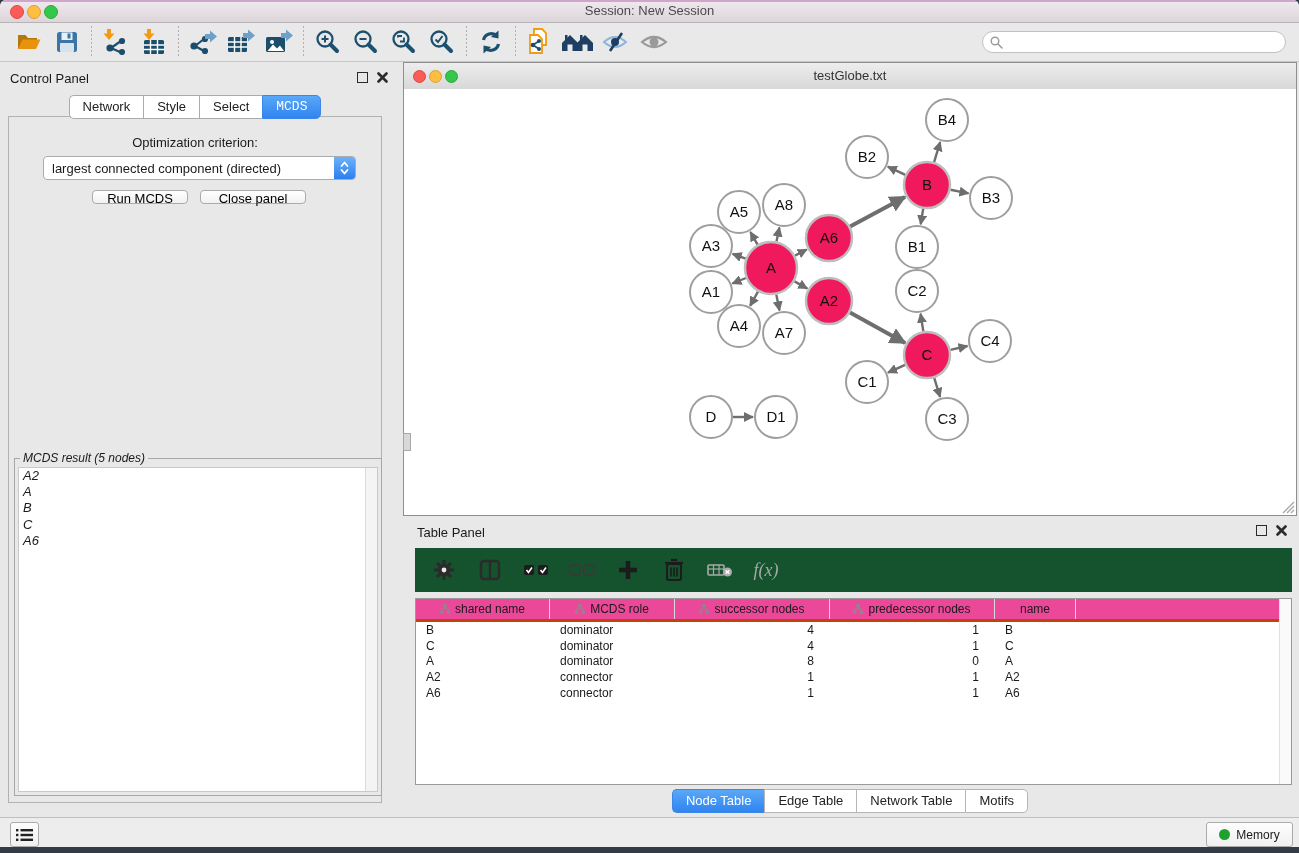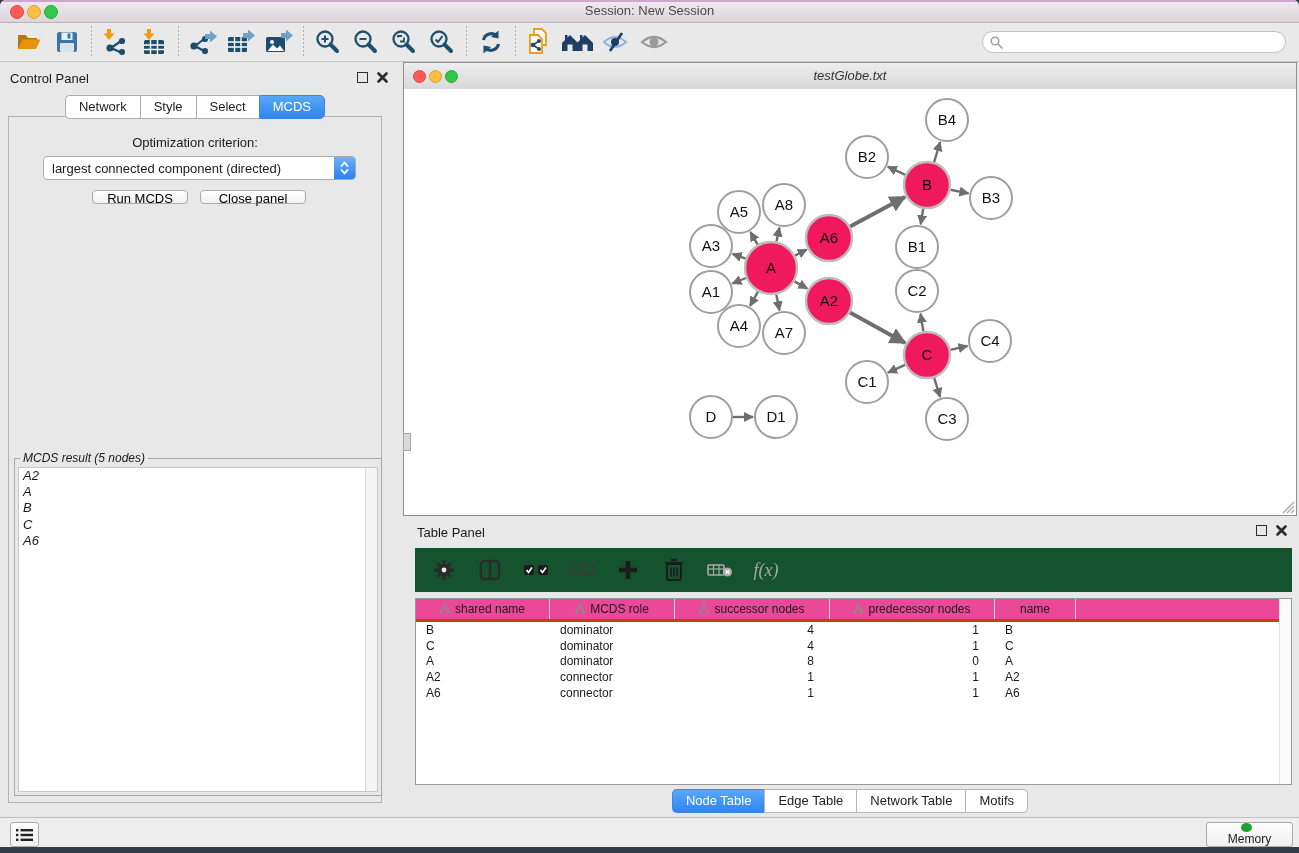--- a/index.html
+++ b/index.html
@@ -25,39 +25,39 @@
              display:flex;align-items:center;padding-left:7px;margin-right:3px;}
   
   .cp-title{left:10px;top:71px;font-size:13px;}
   .panel-hicons{display:flex;gap:9px;align-items:center;}
   .float-ic{width:9px;height:9px;border:1.6px solid #2b2b2b;display:inline-block;}
   .cp-box{left:8px;top:116px;width:374px;height:687px;border:1px solid #B2B2B2;box-sizing:border-box;}
   .cp-tabs{left:0;top:95px;width:390px;display:flex;justify-content:center;}
   .cp-tab{font-size:13px;padding:3px 13px 4px;background:#fff;border:1px solid #ABABAB;border-right:none;color:#222;}
   .cp-tab:first-child{border-radius:5px 0 0 5px;}
   .cp-tab:last-child{border-right:1px solid #ABABAB;border-radius:0 5px 5px 0;}
-  .cp-tab.sel{background:linear-gradient(#5AA8F8,#2F84F0);border-color:#3B86E8;color:#fff;}
+  .cp-tab.sel{background:linear-gradient(#5AA8F8,#2F84F0);border-color:#3B86E8;color:#fff;font-family:Liberation Mono, monospace;}
   .opt-label{left:8px;top:135px;width:374px;text-align:center;font-size:13px;}
   .dropdown{left:43px;top:156px;width:313px;height:24px;background:#fff;border:1px solid #ABABAB;border-radius:4px;
             box-sizing:border-box;display:flex;align-items:center;}
   .dd-text{flex:1;font-size:13px;padding-left:8px;}
   .dd-step{width:21px;height:22px;border-radius:0 3px 3px 0;background:linear-gradient(#6CB1F9,#2D7FEE);
            display:flex;align-items:center;justify-content:center;}
   .btn{background:linear-gradient(#FFFFFF,#F1F1F1);border:1px solid #ABABAB;border-radius:4px;font-size:13px;
        font-family:"Liberation Sans",sans-serif;padding:0;text-align:center;height:14px;box-sizing:border-box;}
   .fieldset{left:14px;top:458px;width:368px;height:338px;border:1px solid #A8A8A8;box-sizing:border-box;font-style:italic;}
   .legend{position:absolute;left:5px;top:-8px;background:#E8E8E8;padding:0 3px;font-size:12px;}
   .result-list{position:absolute;left:3px;top:8px;right:3px;bottom:3px;background:#fff;border:1px solid #C9C9C9;overflow:hidden;}
   .result-item{font-size:13px;line-height:16.2px;padding-left:4px;}
   .rl-scroll{position:absolute;right:0;top:0;bottom:0;width:11px;background:#F4F4F4;border-left:1px solid #DCDCDC;}
   
   .netwin{left:403px;top:62px;width:894px;height:454px;background:#fff;border:1px solid #8E8E8E;box-sizing:border-box;}
   .net-titlebar{position:absolute;left:0;top:0;right:0;height:26px;background:linear-gradient(#EDEDED,#D8D8D8);
                 border-bottom:1px solid #ABABAB;}
-  .net-title{position:absolute;left:0;right:0;top:5px;text-align:center;font-size:13px;color:#333;font-style:italic;}
+  .net-title{position:absolute;left:0;right:0;top:5px;text-align:center;font-size:13px;color:#333;}
   .tl2{position:absolute;width:11px;height:11px;border-radius:50%;top:7px;}
   .net-canvas{position:absolute;left:0;top:26px;right:0;bottom:0;background:#fff;}
   .net-grip{position:absolute;left:-1px;top:370px;width:6px;height:16px;background:#D8D8D8;border:1px solid #A8A8A8;}
   .graph-label{font-size:15px;fill:#111;}
   
   .tp-title{left:417px;top:525px;font-size:13px;}
   .tp-toolbar{left:415px;top:548px;width:877px;height:44px;background:#14532d;display:flex;align-items:center;
               padding-left:12px;box-sizing:border-box;gap:12px;}
   .tpbtn{width:34px;height:34px;display:flex;align-items:center;justify-content:center;flex:0 0 auto;}
   .fx{font-family:"Liberation Serif",serif;font-style:italic;color:#A9A9A9;font-size:18px;}
@@ -68,21 +68,21 @@
   .td{box-sizing:border-box;white-space:nowrap;overflow:hidden;}
   .tbl-vscroll{position:absolute;right:0;top:0;bottom:0;width:11px;background:#FAFAFA;border-left:1px solid #E0E0E0;}
   .tp-tabs{left:403px;top:789px;width:894px;display:flex;justify-content:center;}
   .tp-tab{font-size:13px;padding:3px 13px 4px;background:#fff;border:1px solid #B5B5B5;border-right:none;color:#222;}
   .tp-tab:first-child{border-radius:5px 0 0 5px;}
   .tp-tab:last-child{border-right:1px solid #B5B5B5;border-radius:0 5px 5px 0;}
   .tp-tab.sel{background:linear-gradient(#5AA8F8,#2F84F0);border-color:#3B86E8;color:#fff;}
   
   .statusbar{left:0;top:817px;width:1299px;height:30px;background:#EDEDED;border-top:1px solid #BFBFBF;box-sizing:border-box;}
   .sb-btn{position:absolute;background:linear-gradient(#FDFDFD,#F0F0F0);border:1px solid #ABABAB;border-radius:3px;
-          display:flex;align-items:center;justify-content:center;flex-direction:column;}
+          display:flex;align-items:center;justify-content:center;}
   .mem-dot{width:11px;height:11px;border-radius:50%;background:#1FA22C;margin-right:6px;}
   .mem-label{font-size:12px;}
 </style>
 </head>
 <body>
 
 <div id="app">
 
   <div class="abs titlebar">
     <div class="accent"></div>

